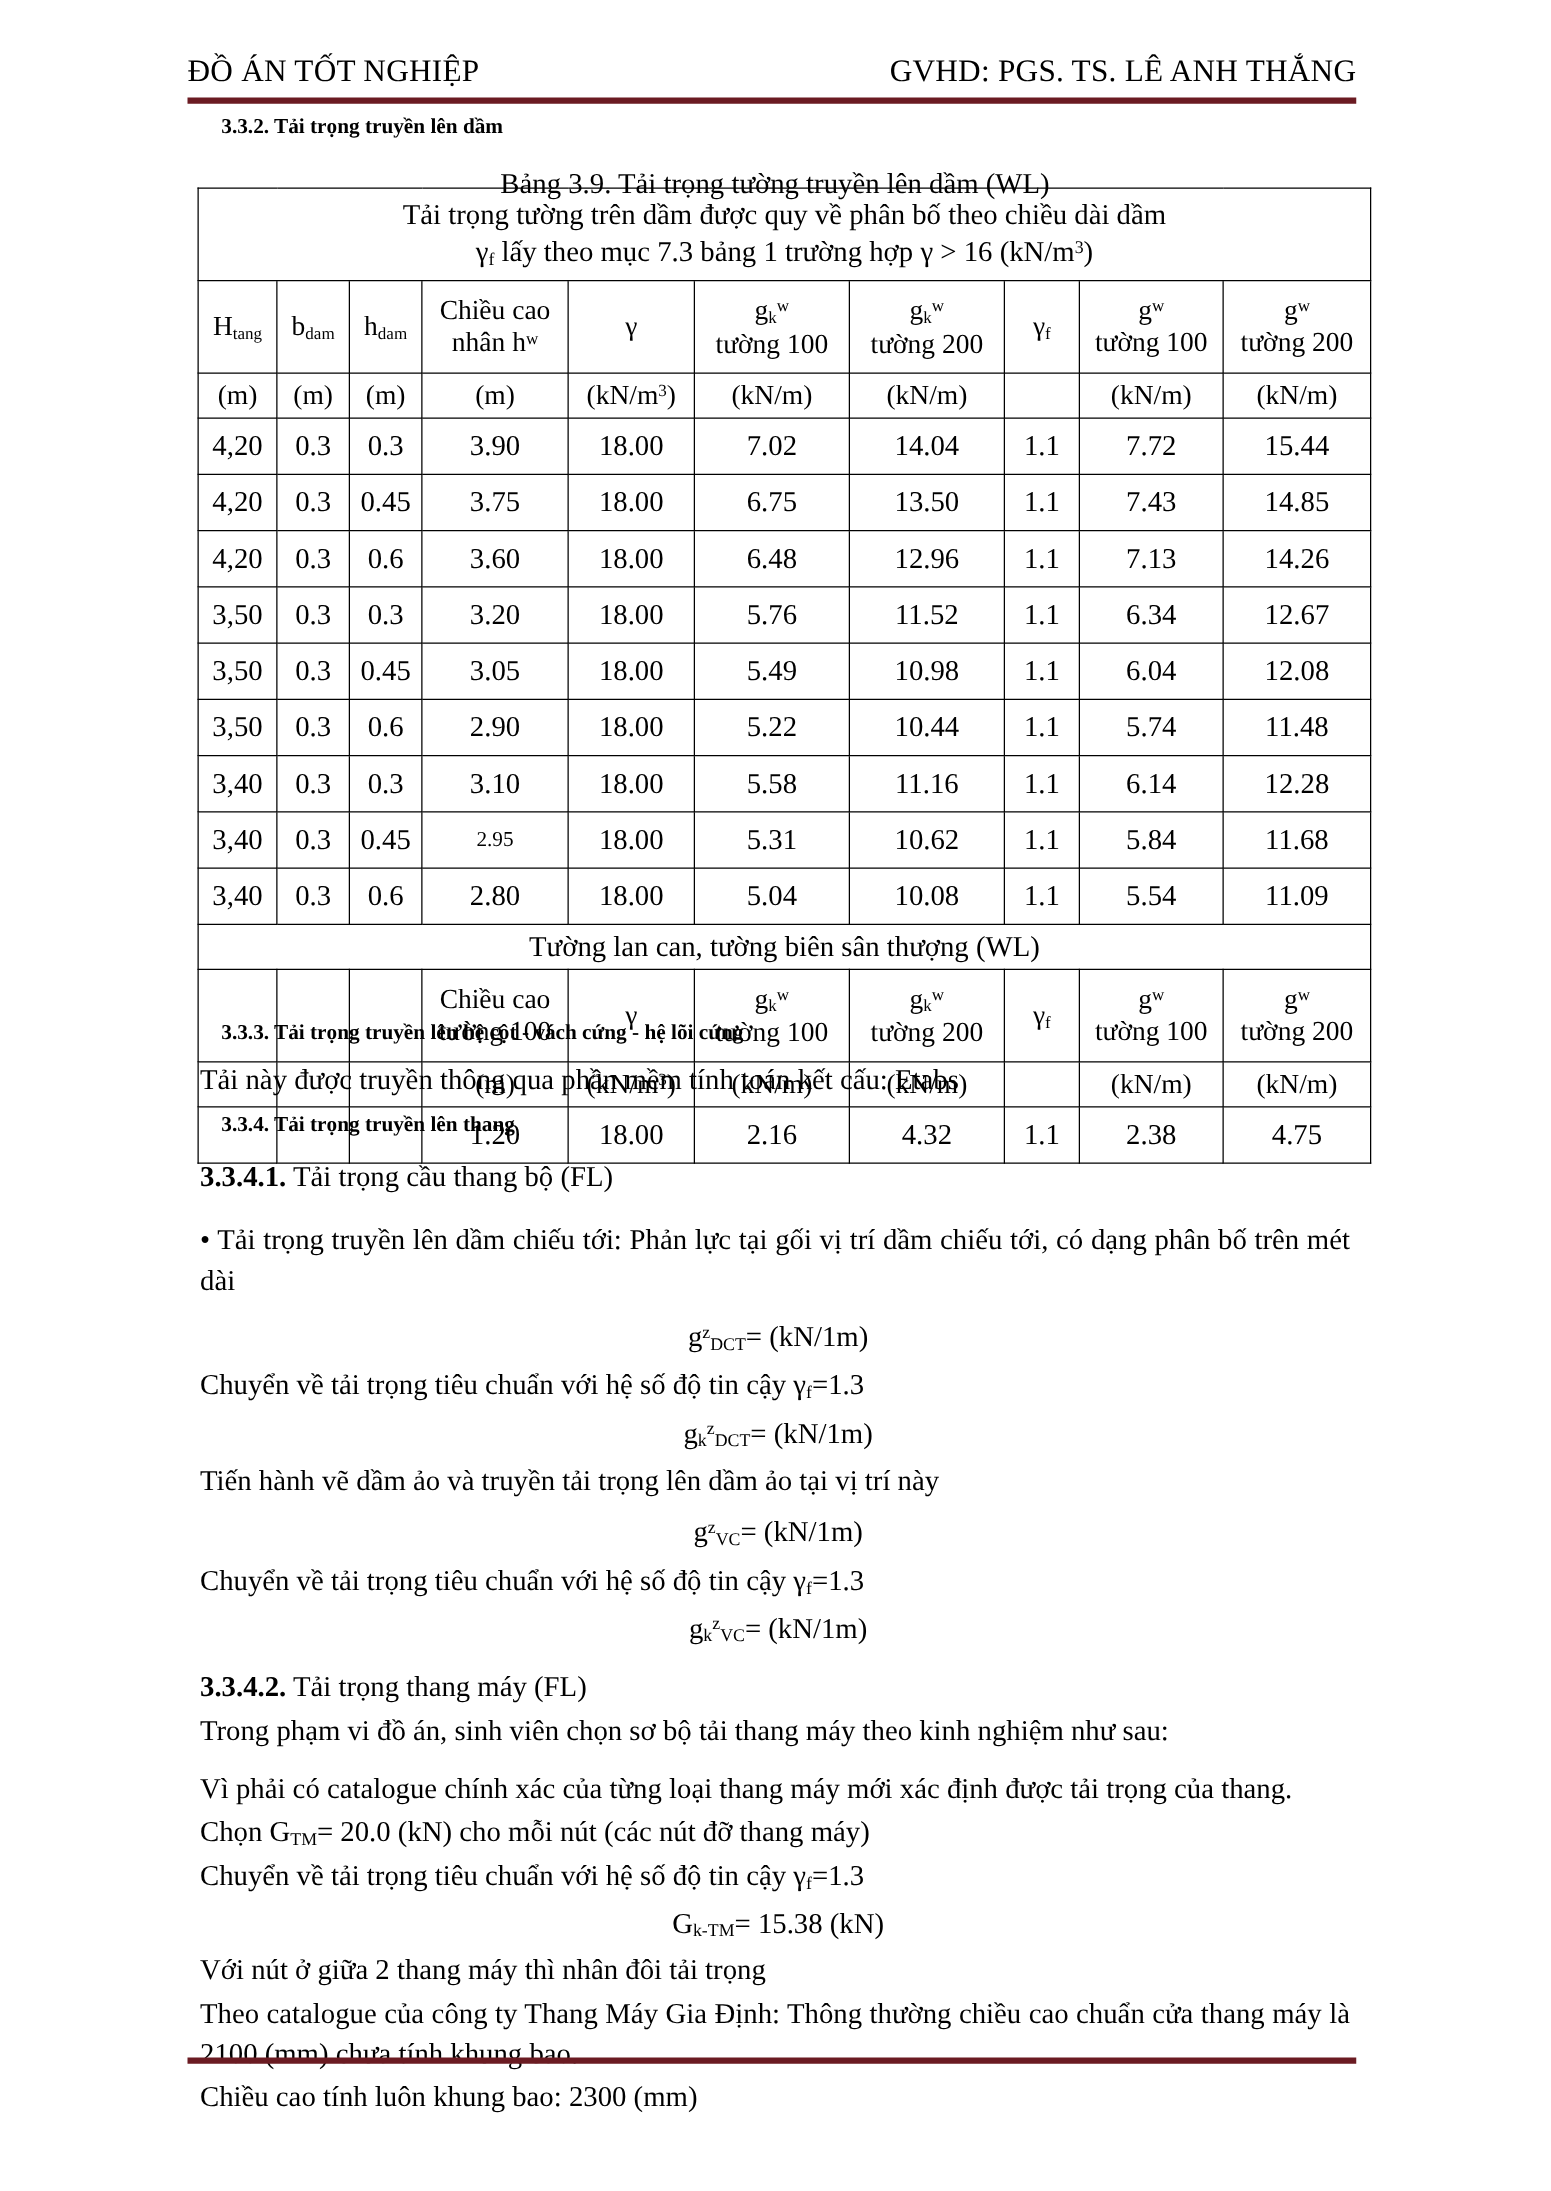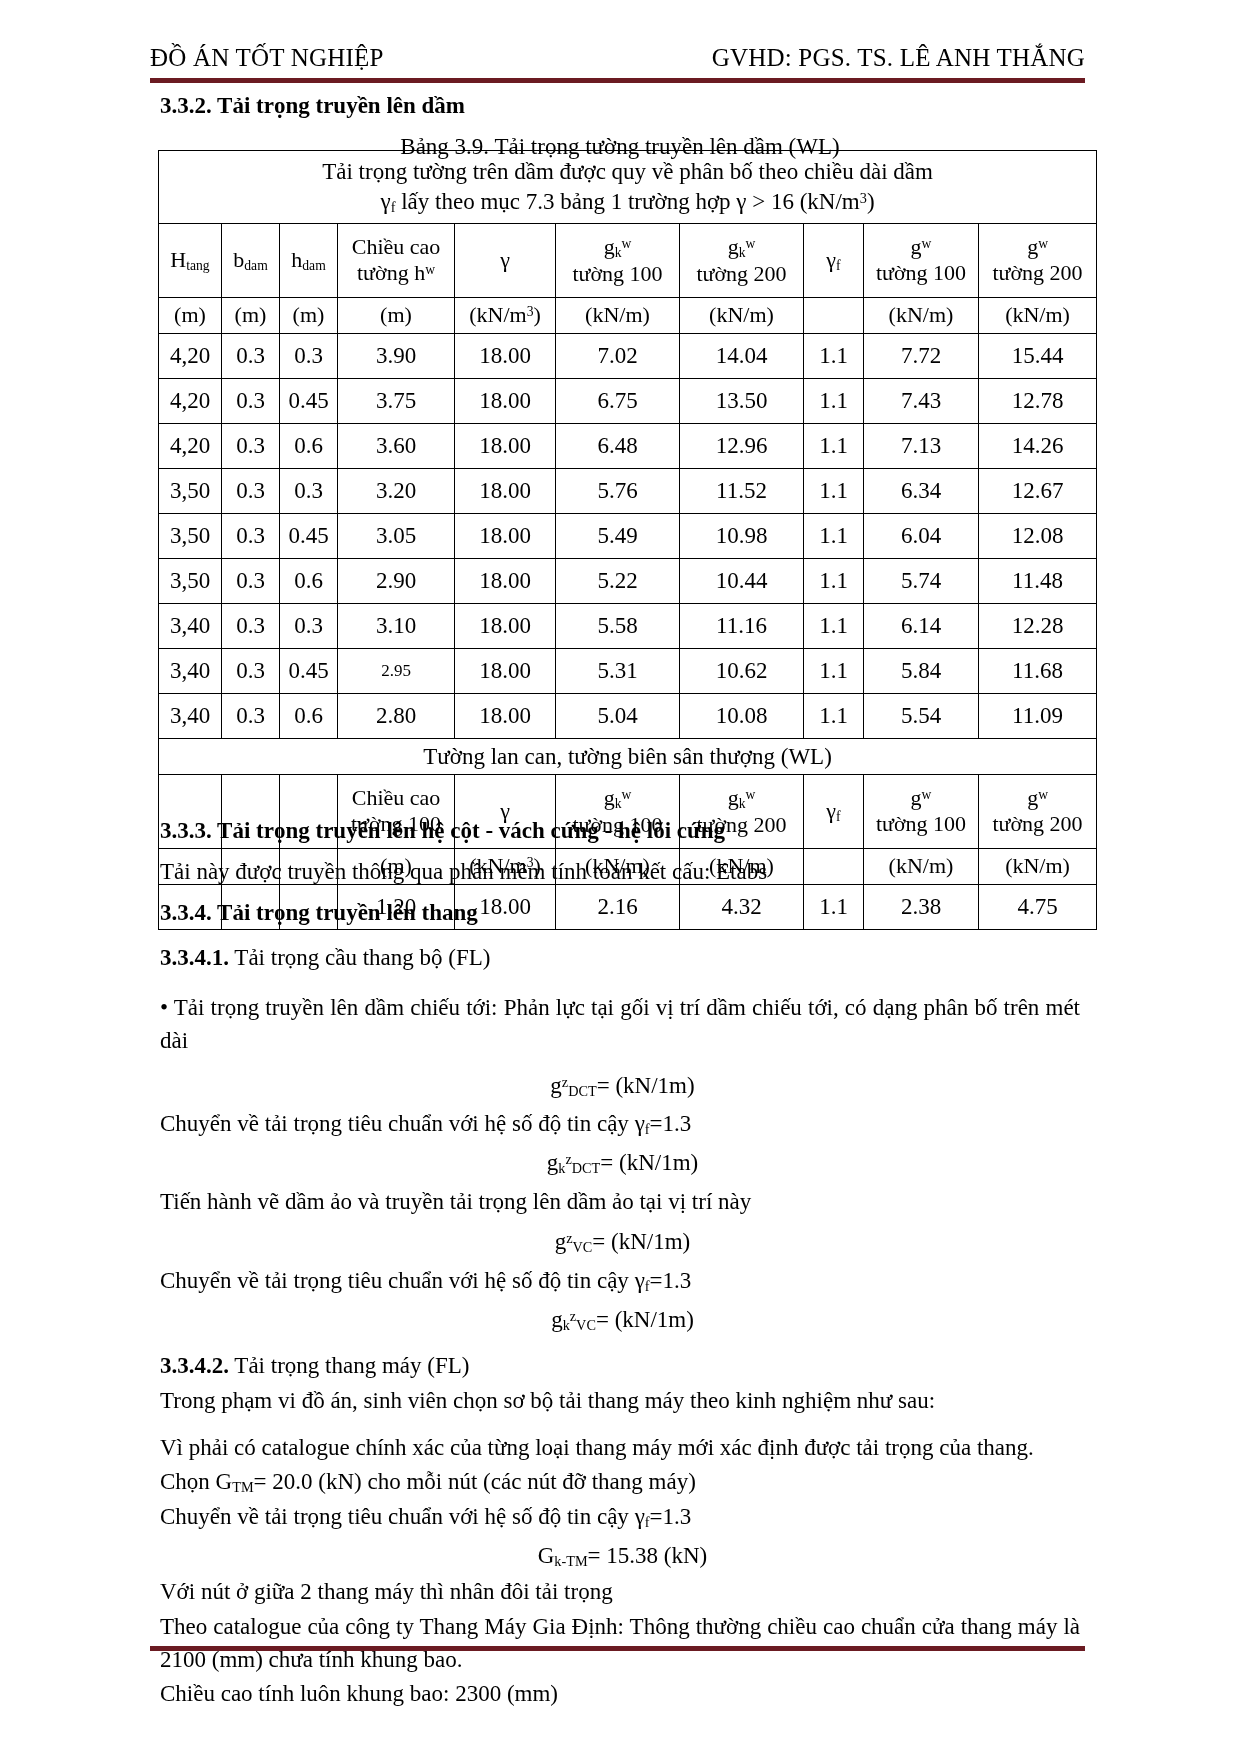--- a/index.html
+++ b/index.html
@@ -66,23 +66,23 @@
     font-size: 24px;
   }
   .footer .f-center {
     position: absolute;
     left: 0; right: 0;
     text-align: center;
     font-size: 23px;
   }
 
   h3.sec {
-    font-size: 23px;
+    font-size: 17px;
     font-weight: bold;
-    margin: 0 0 0 0;
+    margin: 0 0 0 17px;
     line-height: 1.35;
   }
   .sec-indent { margin-left: 12px; }
 
   .caption {
     text-align: center;
     font-size: 23px;
     margin: 12px 0 8px 0;
   }
 
@@ -200,21 +200,21 @@
             <span>H</span><sub>tang</sub>
           </td>
           <td>
             <span>b</span><sub>dam</sub>
           </td>
           <td>
             <span>h</span><sub>dam</sub>
           </td>
           <td>
             <div>Chiều cao</div>
-            <div><span>tường h</span><sup>w</sup></div>
+            <div><span>nhân h</span><sup>w</sup></div>
           </td>
           <td>γ</td>
           <td>
             <div><span>g</span><sub>k</sub><sup>w</sup></div>
             <div>tường 100</div>
           </td>
           <td>
             <div><span>g</span><sub>k</sub><sup>w</sup></div>
             <div>tường 200</div>
           </td>
@@ -261,21 +261,21 @@
           <tr class="data">
             <td style="height: 40px; font-size: 23px;">4,20</td>
             <td style="height: 40px; font-size: 23px;">0.3</td>
             <td style="height: 40px; font-size: 23px;">0.45</td>
             <td style="height: 40px; font-size: 23px;">3.75</td>
             <td style="height: 40px; font-size: 23px;">18.00</td>
             <td style="height: 40px; font-size: 23px;">6.75</td>
             <td style="height: 40px; font-size: 23px;">13.50</td>
             <td style="height: 40px; font-size: 23px;">1.1</td>
             <td style="height: 40px; font-size: 23px;">7.43</td>
-            <td style="height: 40px; font-size: 23px;">12.78</td>
+            <td style="height: 40px; font-size: 23px;">14.85</td>
           </tr>
           <tr class="data">
             <td style="height: 40px; font-size: 23px;">4,20</td>
             <td style="height: 40px; font-size: 23px;">0.3</td>
             <td style="height: 40px; font-size: 23px;">0.6</td>
             <td style="height: 40px; font-size: 23px;">3.60</td>
             <td style="height: 40px; font-size: 23px;">18.00</td>
             <td style="height: 40px; font-size: 23px;">6.48</td>
             <td style="height: 40px; font-size: 23px;">12.96</td>
             <td style="height: 40px; font-size: 23px;">1.1</td>

